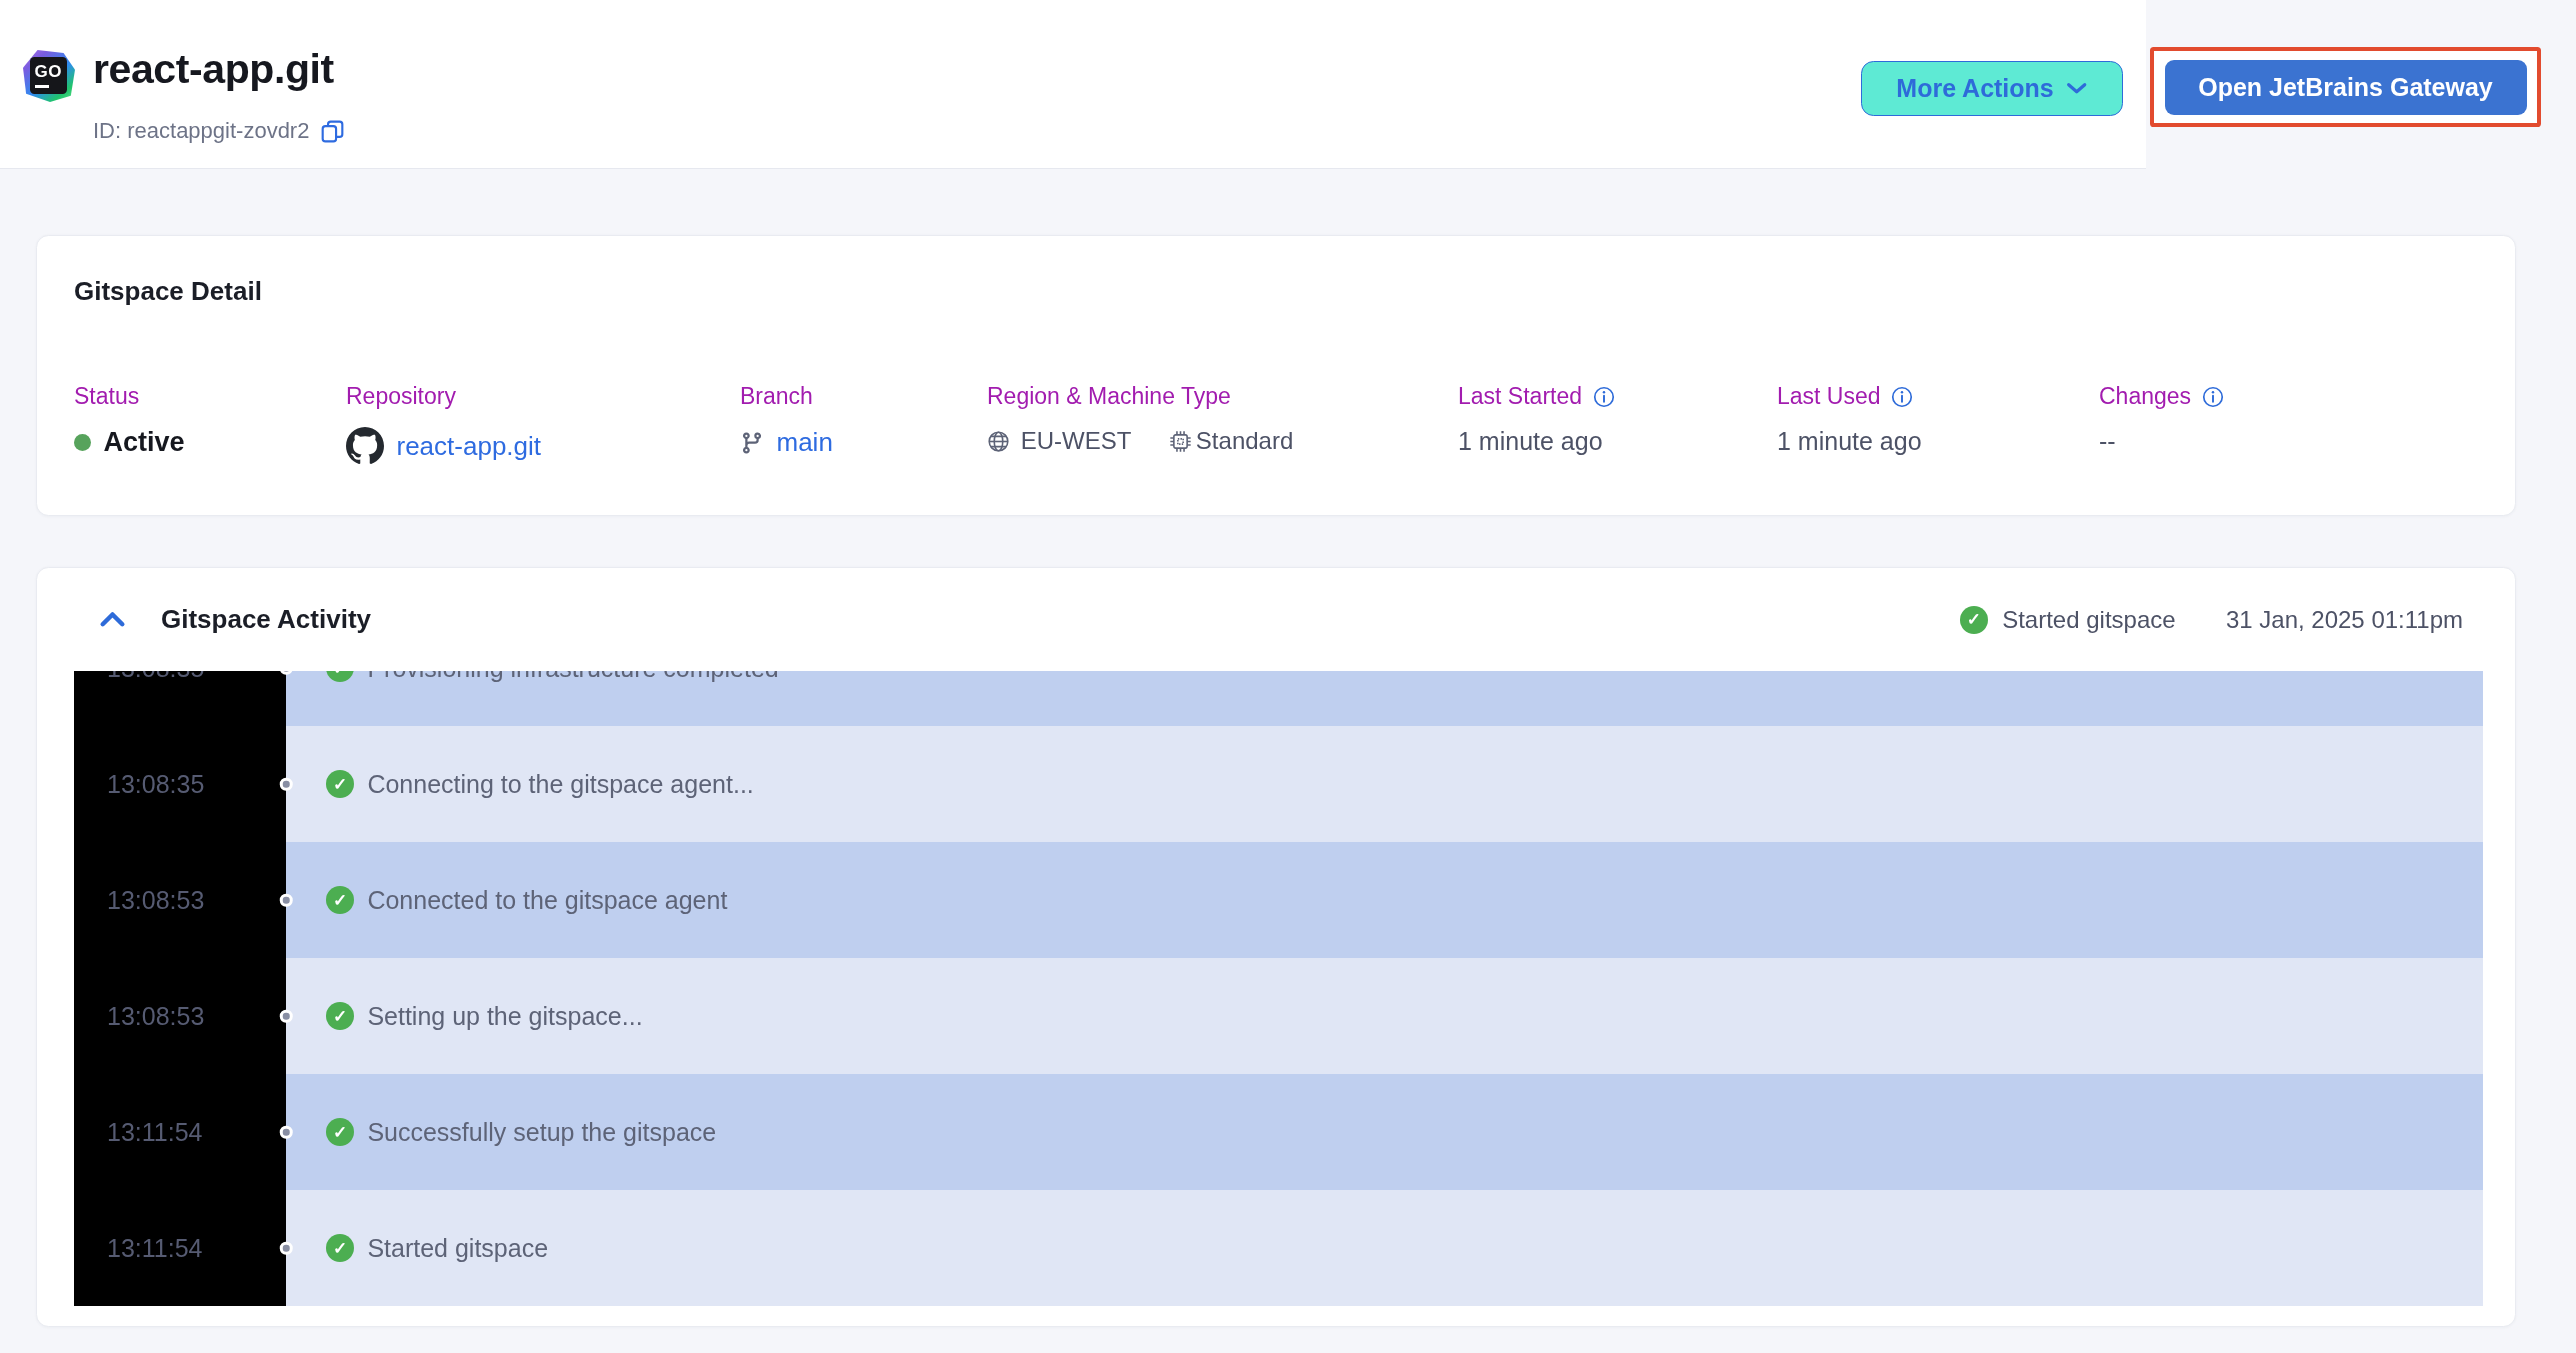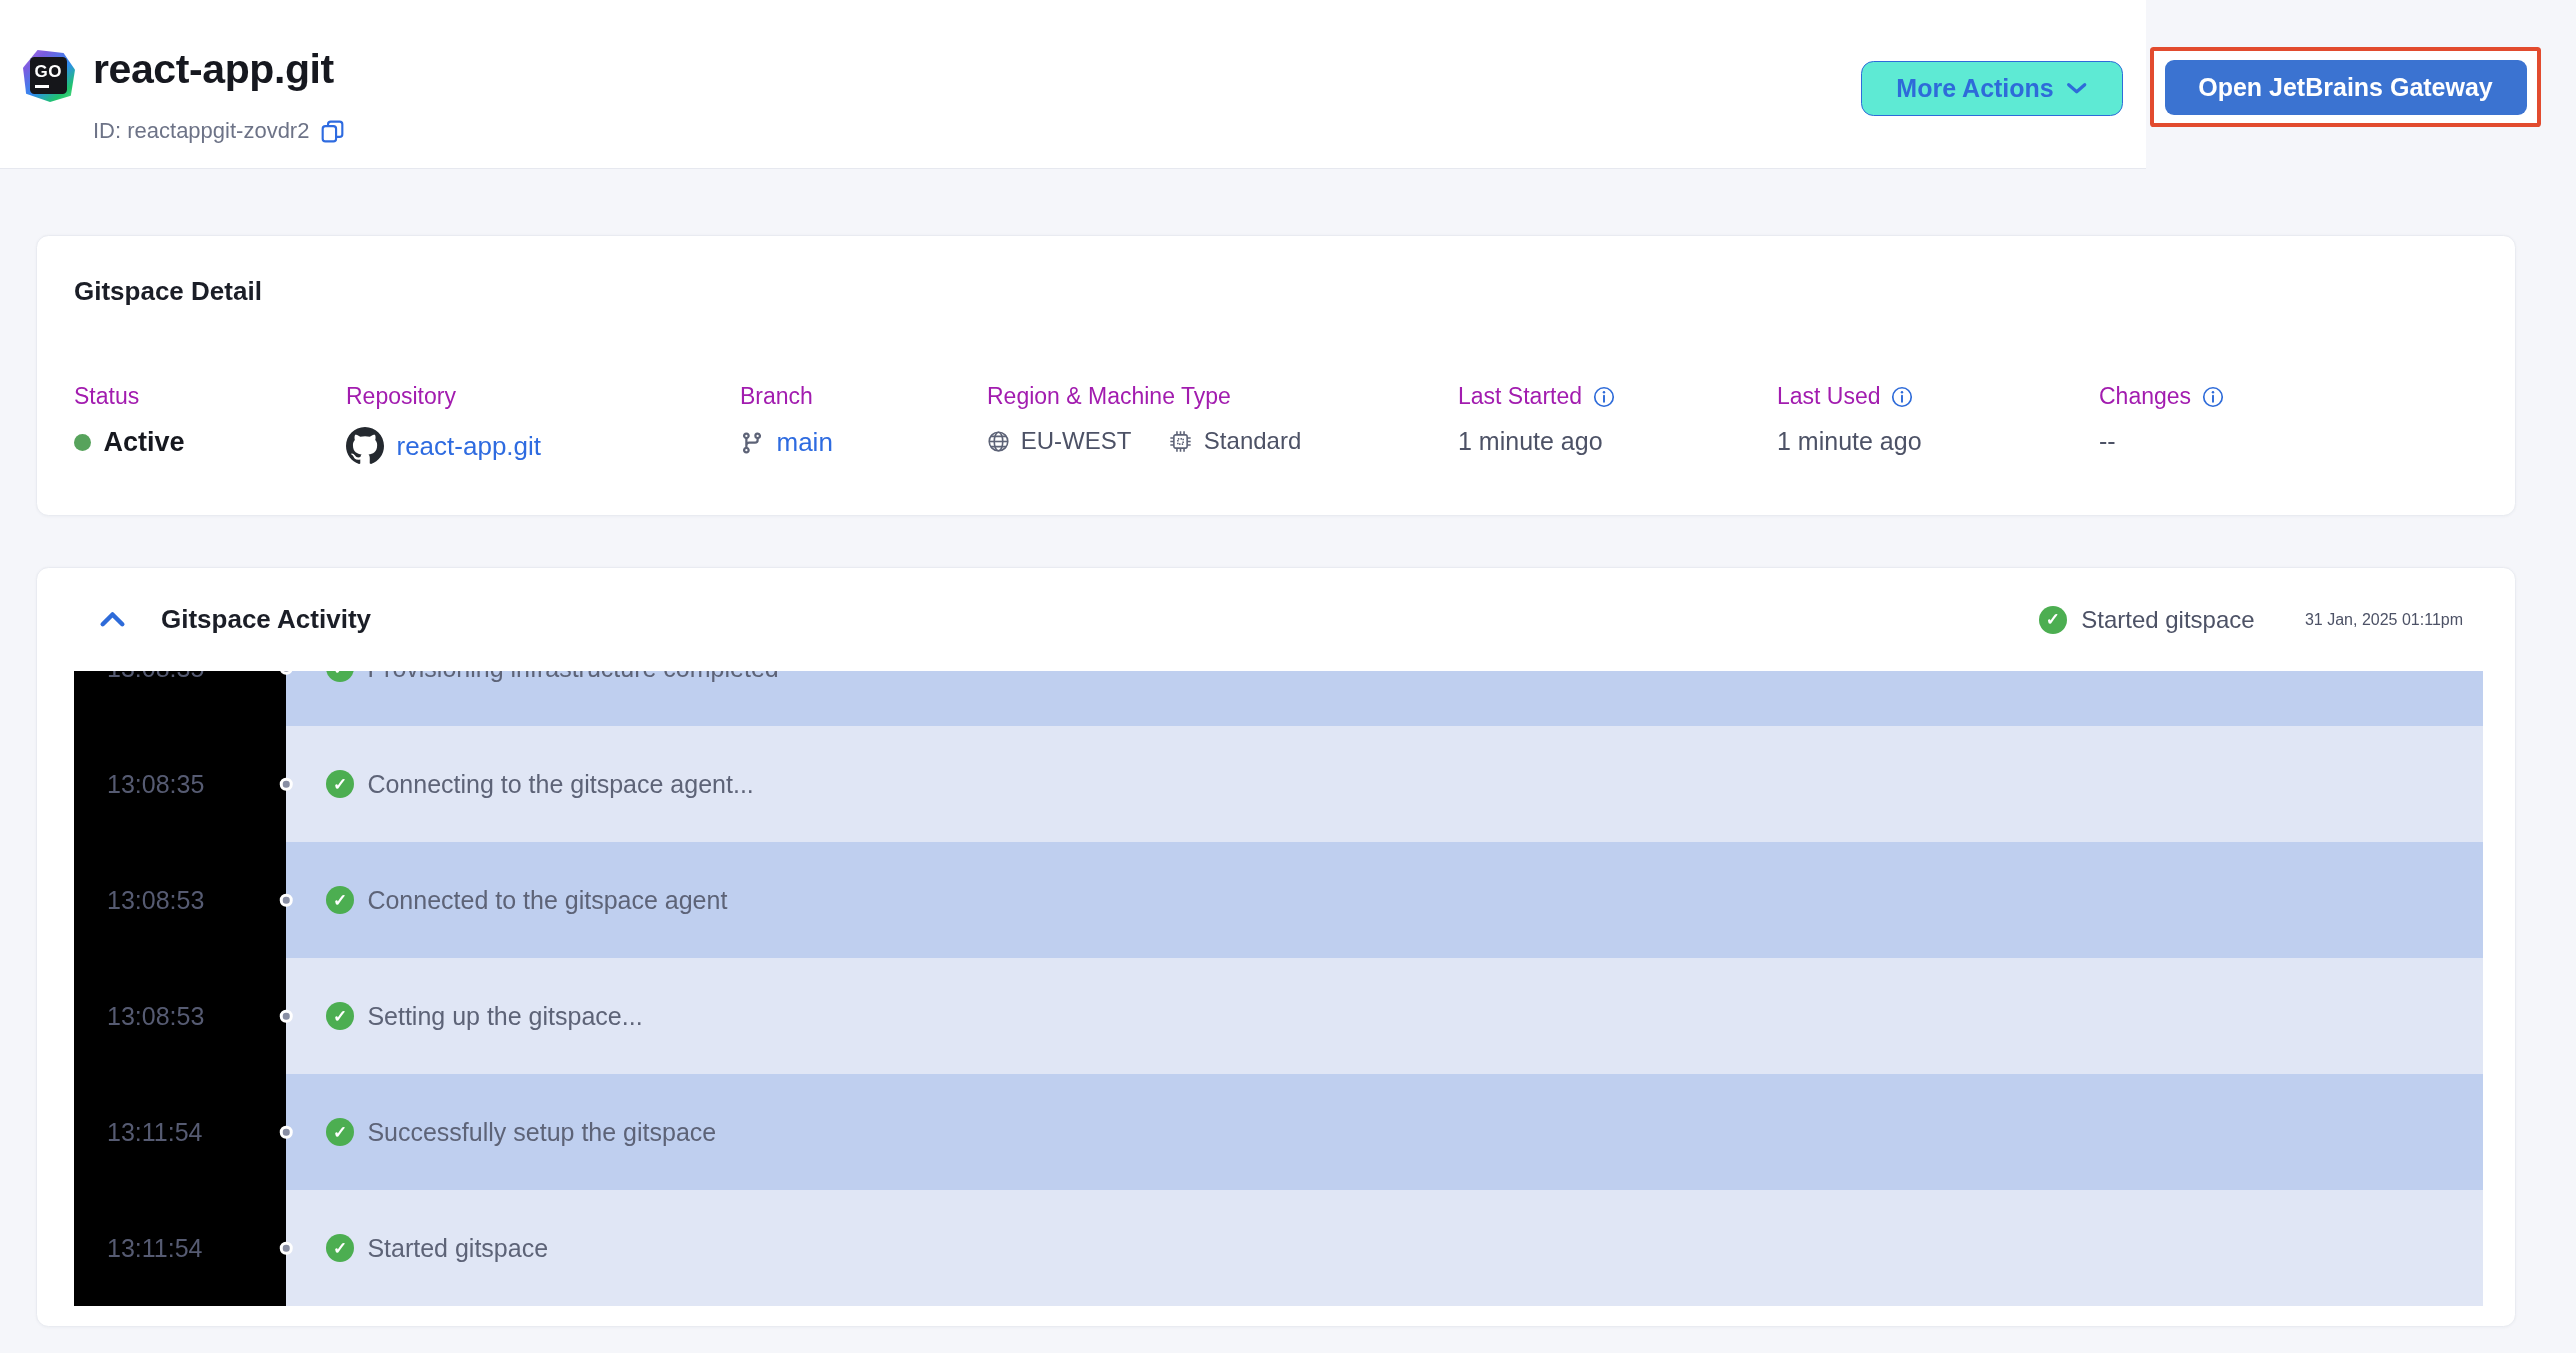--- a/index.html
+++ b/index.html
@@ -72,39 +72,39 @@
   .field-value { margin-top:17px; display:flex; align-items:center; gap:12.5px; font-size:25px; color:#4d5266; }
   .f-status { left:37px; } .f-repo { left:309px; } .f-branch { left:703px; }
   .f-region { left:950px; } .f-started { left:1421px; } .f-used { left:1740px; } .f-changes { left:2062px; }
 
   .status-dot { width:17px; height:17px; border-radius:50%; background:#57a35c; }
   .status-value { font-size:27px; font-weight:600; color:#16181f; }
   .link { color:#2e6be0; font-size:26px; text-decoration:none; cursor:pointer; }
   .gh-icon { width:38px; height:38px; }
   .mono-gray { color:#4d5266; font-size:24px; }
   .region-group { display:flex; align-items:center; gap:10.7px; }
-  .machine-group { display:flex; align-items:center; gap:12px; margin-left:25px; }
+  .machine-group { display:flex; align-items:center; gap:4px; margin-left:25px; }
   .info-icon { width:22px; height:22px; cursor:pointer; }
 
   
   .activity-card { left:36px; top:567px; width:2480px; height:760px; }
   .activity-header {
     position:absolute; left:0; top:0; width:100%; height:103px;
     display:flex; align-items:center; padding:0 52px 0 62px;
   }
   .collapse-chevron { width:27px; height:19.6px; cursor:pointer; flex:0 0 auto; }
   .activity-title { font-size:26px; font-weight:700; color:#1b1e27; margin-left:35px; }
   .activity-status { margin-left:auto; display:flex; align-items:center; gap:14.3px; }
   .check-circle {
     width:28px; height:28px; border-radius:50%; background:#4cae51; color:#fff;
     display:flex; align-items:center; justify-content:center;
     font-size:17px; font-weight:700; flex:0 0 auto;
   }
   .activity-status-label { font-size:24px; color:#4d5266; }
-  .activity-timestamp { font-size:16px; color:#4d5266; margin-left:36px; }
+  .activity-timestamp { font-size:24px; color:#4d5266; margin-left:36px; }
 
   .log-viewport {
     position:absolute; left:37px; top:103px; width:2409px; height:636px; overflow:hidden;
   }
   .log-inner { margin-top:-61px; }
   .event-row { display:flex; height:116px; }
   .ts-cell {
     width:212px; flex:0 0 auto; background:#000000;
     display:flex; align-items:center; padding-left:33px;
     font-size:25px; color:#565b72;

